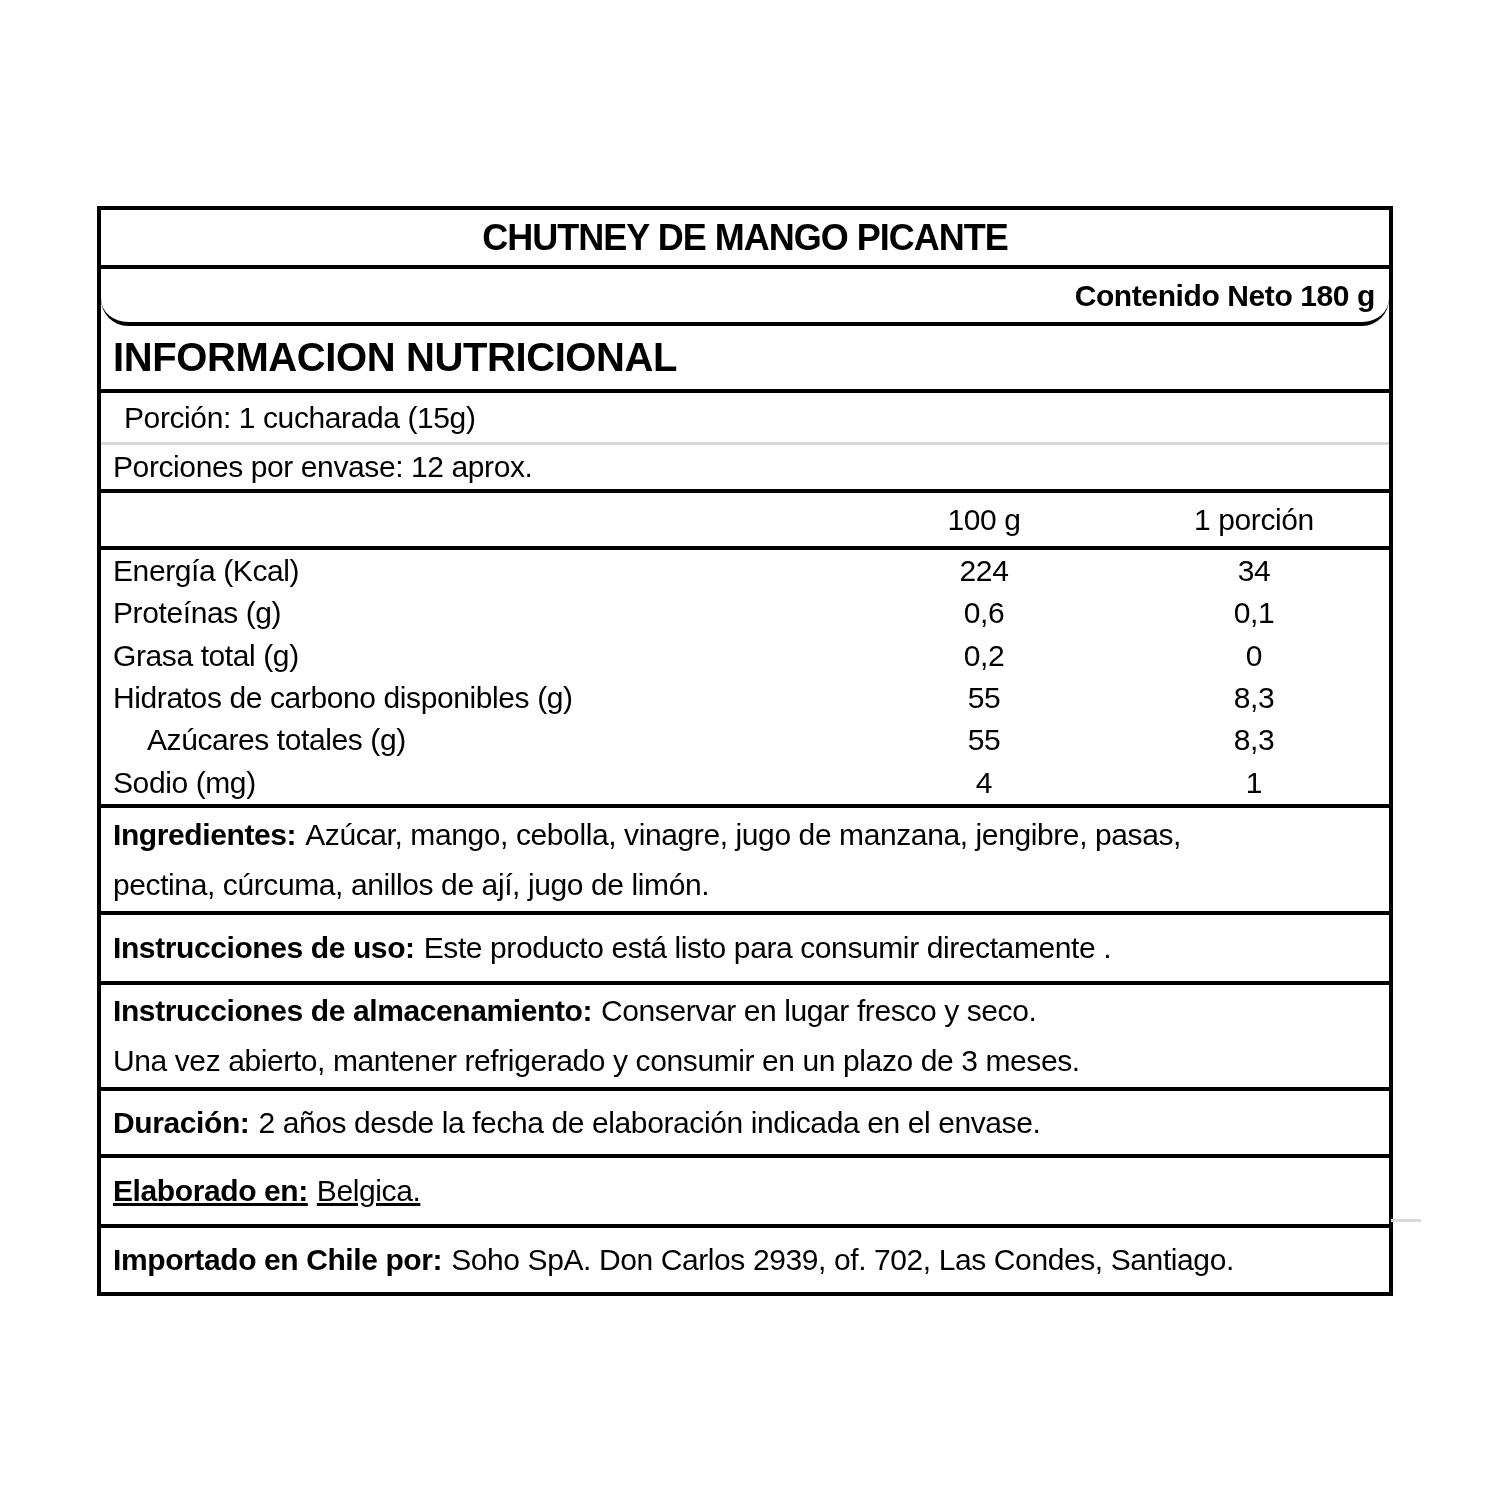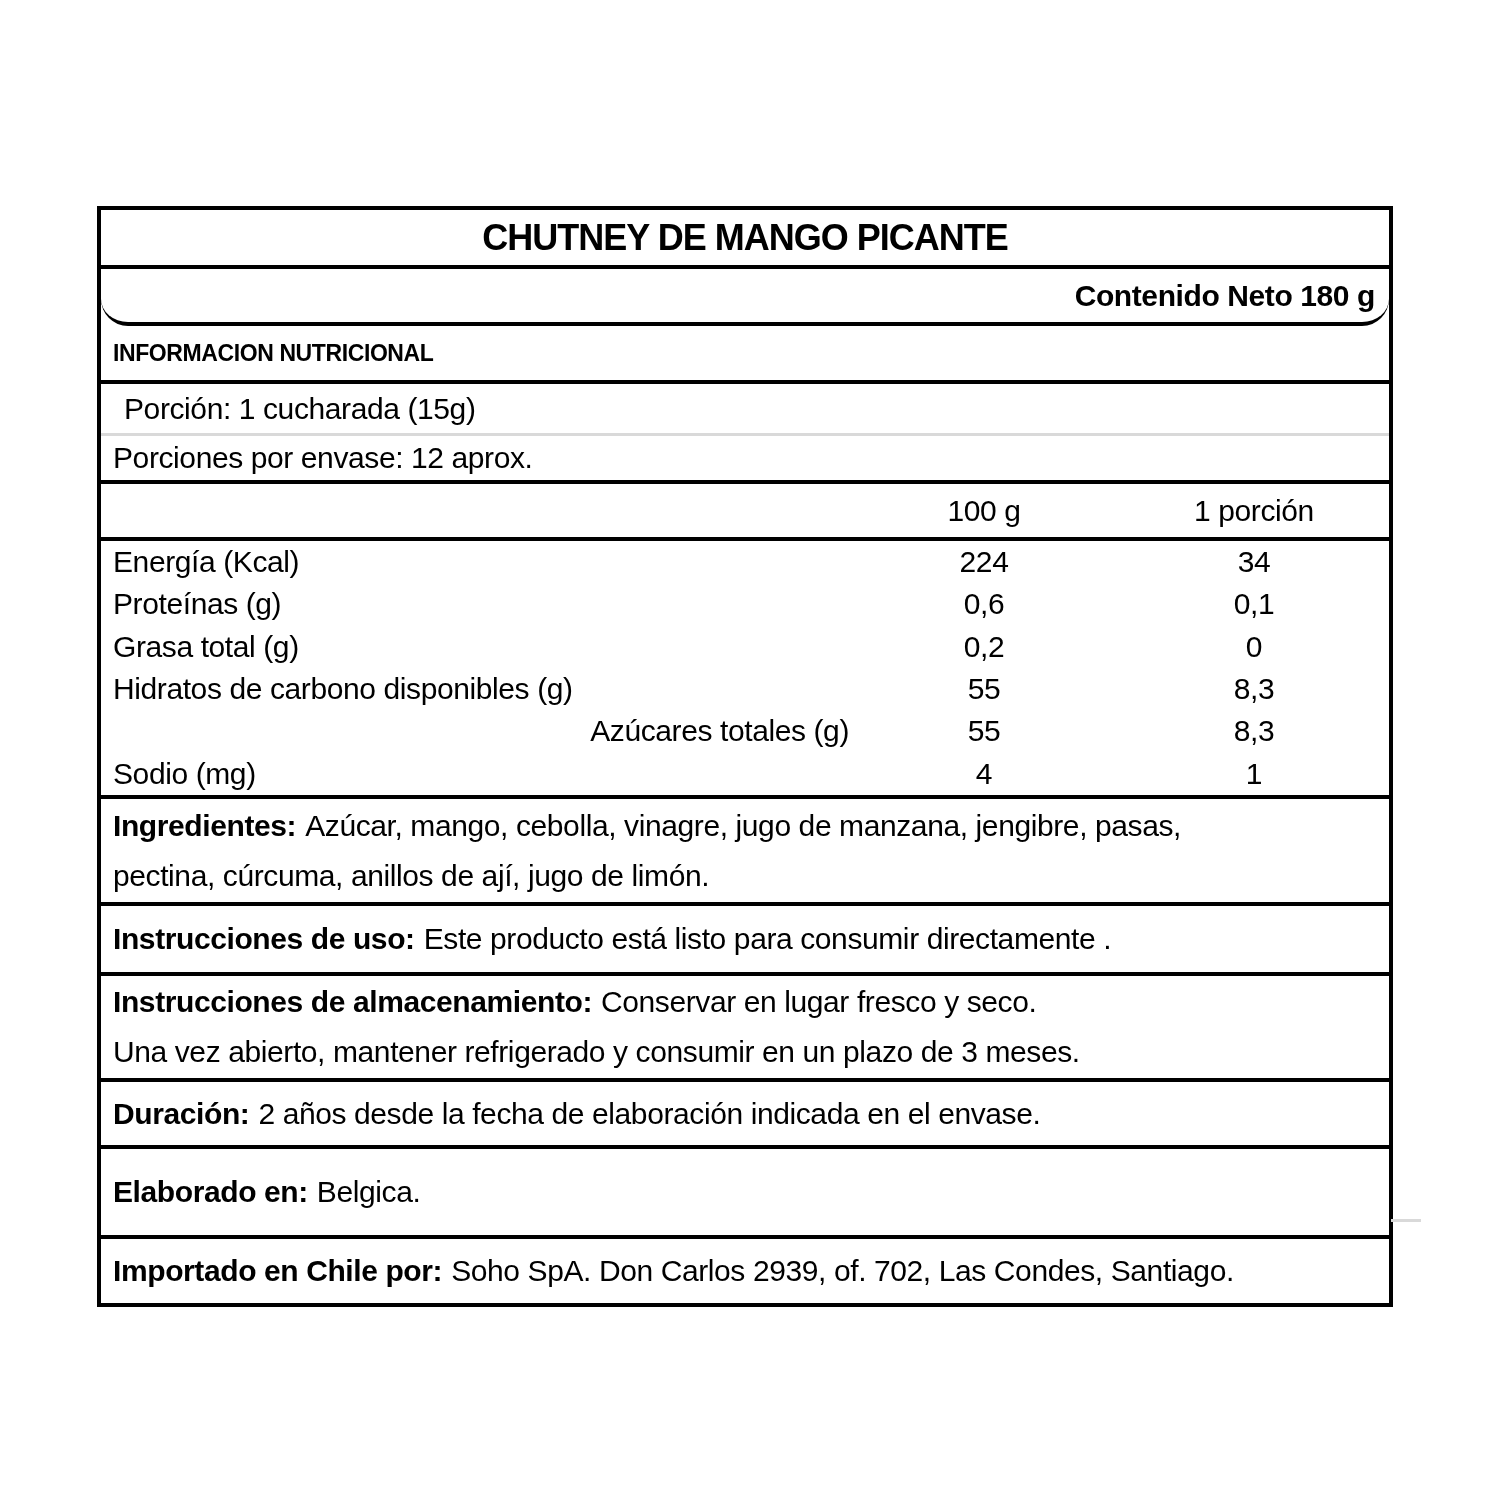--- a/index.html
+++ b/index.html
@@ -13,51 +13,51 @@
     position:absolute;left:97px;top:206px;width:1296px;
     box-sizing:border-box;border:4px solid #000;background:#fff;
   }
   .row{
     box-sizing:border-box;border-bottom:4px solid #000;
     display:flex;align-items:center;padding:0 12px;
     font-size:30px;
   }
   .row.title-row{height:59px;justify-content:center;font-size:36px;font-weight:700;letter-spacing:-1px;}
   .row.netcontent-row{height:57px;justify-content:flex-end;font-weight:700;padding-right:14px;border-radius:27px;}
-  .row.infoheader-row{height:58px;font-weight:700;font-size:23px;}
+  .row.infoheader-row{height:67px;font-weight:700;font-size:40px;}
   .row.porcion-row{height:52px;border-bottom:3px solid #d9d9d9;padding-left:23px;}
   .row.porciones-row{height:48px;}
   .grid{
     display:grid;grid-template-columns:1fr 270px 270px;align-items:center;
   }
   .colheader-row{
     box-sizing:border-box;height:57px;border-bottom:4px solid #000;
     padding-left:12px;font-size:30px;
   }
   .col-center{text-align:center;}
   .nut-block{
     box-sizing:border-box;height:258px;border-bottom:4px solid #000;
     display:flex;flex-direction:column;
   }
   .nut-row{
     flex:1;display:grid;grid-template-columns:1fr 270px 270px;
     align-items:center;padding-left:12px;font-size:30px;
   }
-  .nut-name.indent{padding-left:34px;text-align:right;}
+  .nut-name.indent{padding-left:34px;}
   .nut-val{text-align:center;}
   .info-row{
     box-sizing:border-box;border-bottom:4px solid #000;
     display:flex;flex-direction:column;justify-content:center;
     padding:12px 12px;font-size:30px;line-height:50px;
   }
   .info-row:nth-of-type(1){height:107px;}
   .info-row:nth-of-type(2){height:70px;}
   .info-row:nth-of-type(3){height:106px;}
   .info-row:nth-of-type(4){height:67px;}
-  .info-row:nth-of-type(5){height:90px;}
+  .info-row:nth-of-type(5){height:70px;text-decoration:underline;}
   .info-row:nth-of-type(6){height:64px;border-bottom:none;}
   .info-line{white-space:nowrap;}
   .b{font-weight:700;margin-right:9px;}
   .edge-tick{
     position:absolute;right:-32px;top:1009px;width:30px;height:3px;
     background:#d9d9d9;
   }
 </style>
 </head>
 <body>

